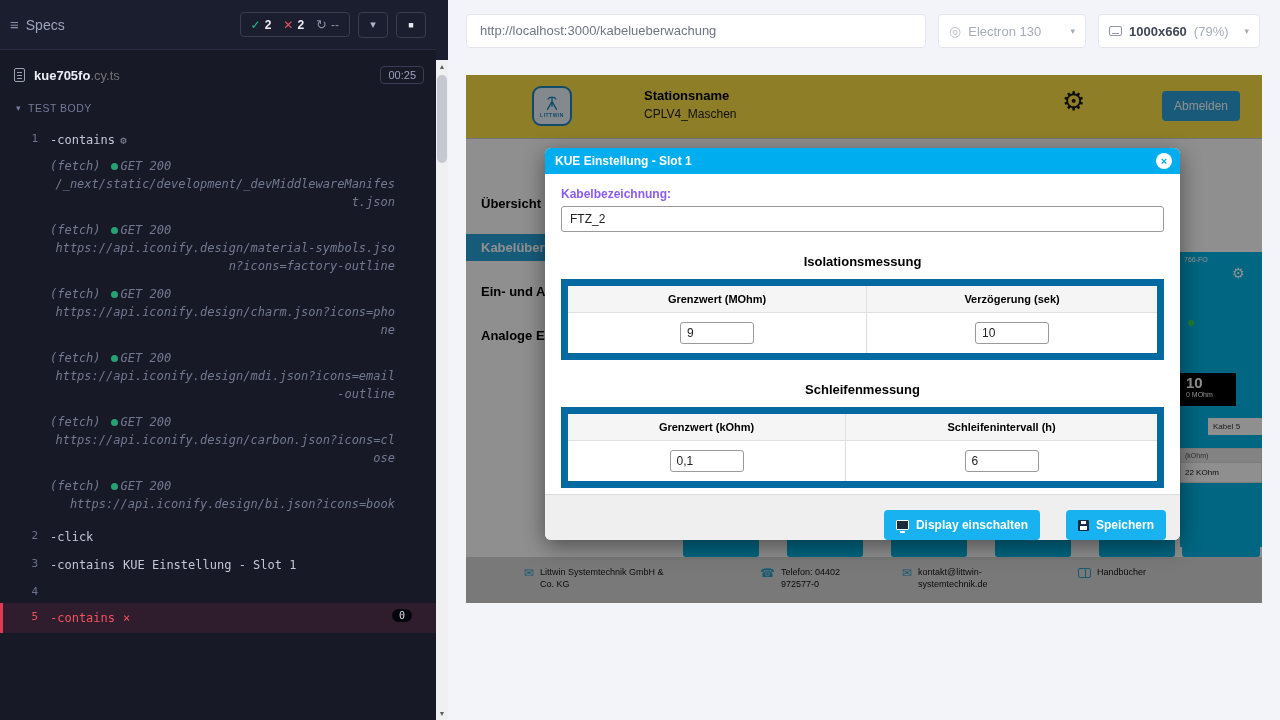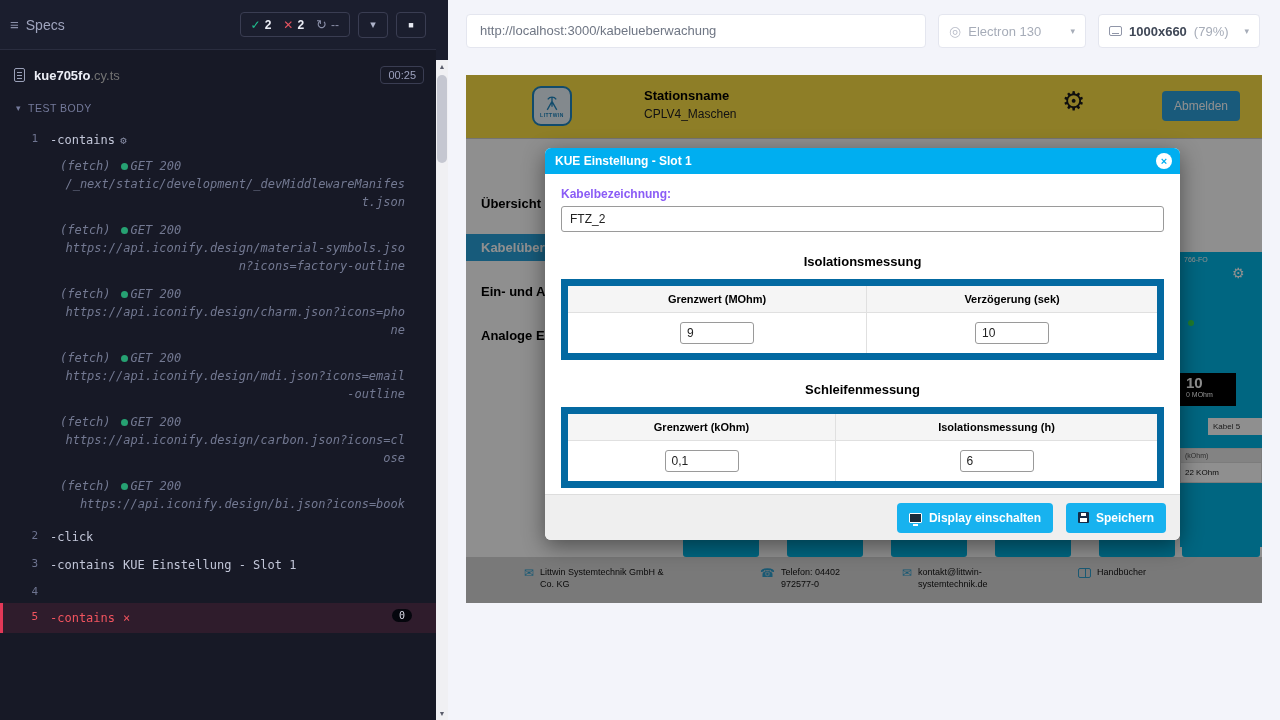--- a/index.html
+++ b/index.html
@@ -44,21 +44,21 @@
 
   .cmd-log { font-family:"DejaVu Sans Mono", monospace; font-size:12px; padding-top:4px; }
   .cmd { display:flex; padding:5px 0; align-items:flex-start; }
   .num { width:50px; flex:none; text-align:right; padding-right:12px; color:#6e7490;
          font-size:11px; padding-top:1px; }
   .body { flex:1; max-width:345px; line-height:18px; }
   .cname { color:#c2c6d8; }
   .gear-sm { color:#8a8fa8; font-size:11px; margin-left:5px; }
   .cmsg { color:#c2c6d8; margin-left:8px; }
 
-  .fetch { display:flex; margin:2px 16px 10px 0;gap:10px; }
+  .fetch { display:flex; margin:2px 16px 10px 0; }
   .fetch .body { font-style:italic; color:#737992; }
   .fdot { display:inline-block; width:7px; height:7px; border-radius:50%;
           background:#26a172; margin:0 3px 0 10px; }
   .furl { word-break:break-all;text-align:right; }
 
   .abadge { background:#26b37f; color:#0c2b1f; font-weight:bold; border-radius:3px;
             padding:0 5px; margin-right:7px; }
   .agreen { color:#5fc79a; }
   .acode { color:#e4e6f0; font-weight:bold; }
   .abold { color:#5fc79a; font-weight:bold; }
@@ -178,21 +178,21 @@
              font-size:12px; padding:0 8px; font-family:inherit; color:#222; }
   .m-sect { text-align:center; font-size:13px; font-weight:bold; color:#000;
             margin:22px 0 10px 0; }
   .m-table { width:100%; border-collapse:collapse; border:7px solid #0369a1; }
   .m-table th { background:#f5f5f5; border:1px solid #e0e0e0; font-size:11px; font-weight:bold;
                 color:#000; padding:7px 4px; text-align:center; }
   .m-table td { border:1px solid #e0e0e0; padding:9px 4px; text-align:center; }
   .cell-input { width:74px; height:22px; border:1px solid #9a9a9a; border-radius:3px;
                 font-size:12px; padding:0 6px; font-family:inherit; color:#222; }
   .m-foot { height:46px; background:#efefef; border-top:1px solid #ddd; display:flex;
-            align-items:center; justify-content:flex-end; gap:13px; padding:0 14px; flex:none; }
+            align-items:flex-end; justify-content:flex-end; gap:26px; padding:0 14px; flex:none; }
   .m-btn { height:30px; background:#17b2ef; color:#fff; border:none; border-radius:4px;
            font-size:12px; font-weight:bold; display:flex; align-items:center; gap:7px;
            padding:0 12px; cursor:pointer; font-family:inherit; }
   .mon-ic { width:13px; height:10px; border:1.5px solid #fff; background:#1c2b3a;
             border-radius:1px; position:relative; flex:none; }
   .mon-ic::after { content:""; position:absolute; left:3px; bottom:-4px; width:5px; height:2px;
             background:#fff; }
   .flop-ic { width:11px; height:11px; background:#152b47; border-radius:1px; position:relative;
              flex:none; }
   .flop-ic::before { content:""; position:absolute; top:1px; left:3px; width:5px; height:3px;
@@ -415,21 +415,21 @@
           <td><input class="cell-input" value="10" style=""></td>
         </tr>
       </tbody>
         </table>
 
       <div class="m-sect">Schleifenmessung</div>
       <table class="m-table">
         <tbody>
             <tr>
           <th>Grenzwert (kOhm)</th>
-          <th>Isolationsmessung (h)</th>
+          <th>Schleifenintervall (h)</th>
         </tr>
         <tr>
           <td><input class="cell-input" value="0,1" style=""></td>
           <td><input class="cell-input" value="6" style=""></td>
         </tr>
       </tbody>
         </table>
     </div>
     <div class="m-foot">
       <button class="m-btn">

